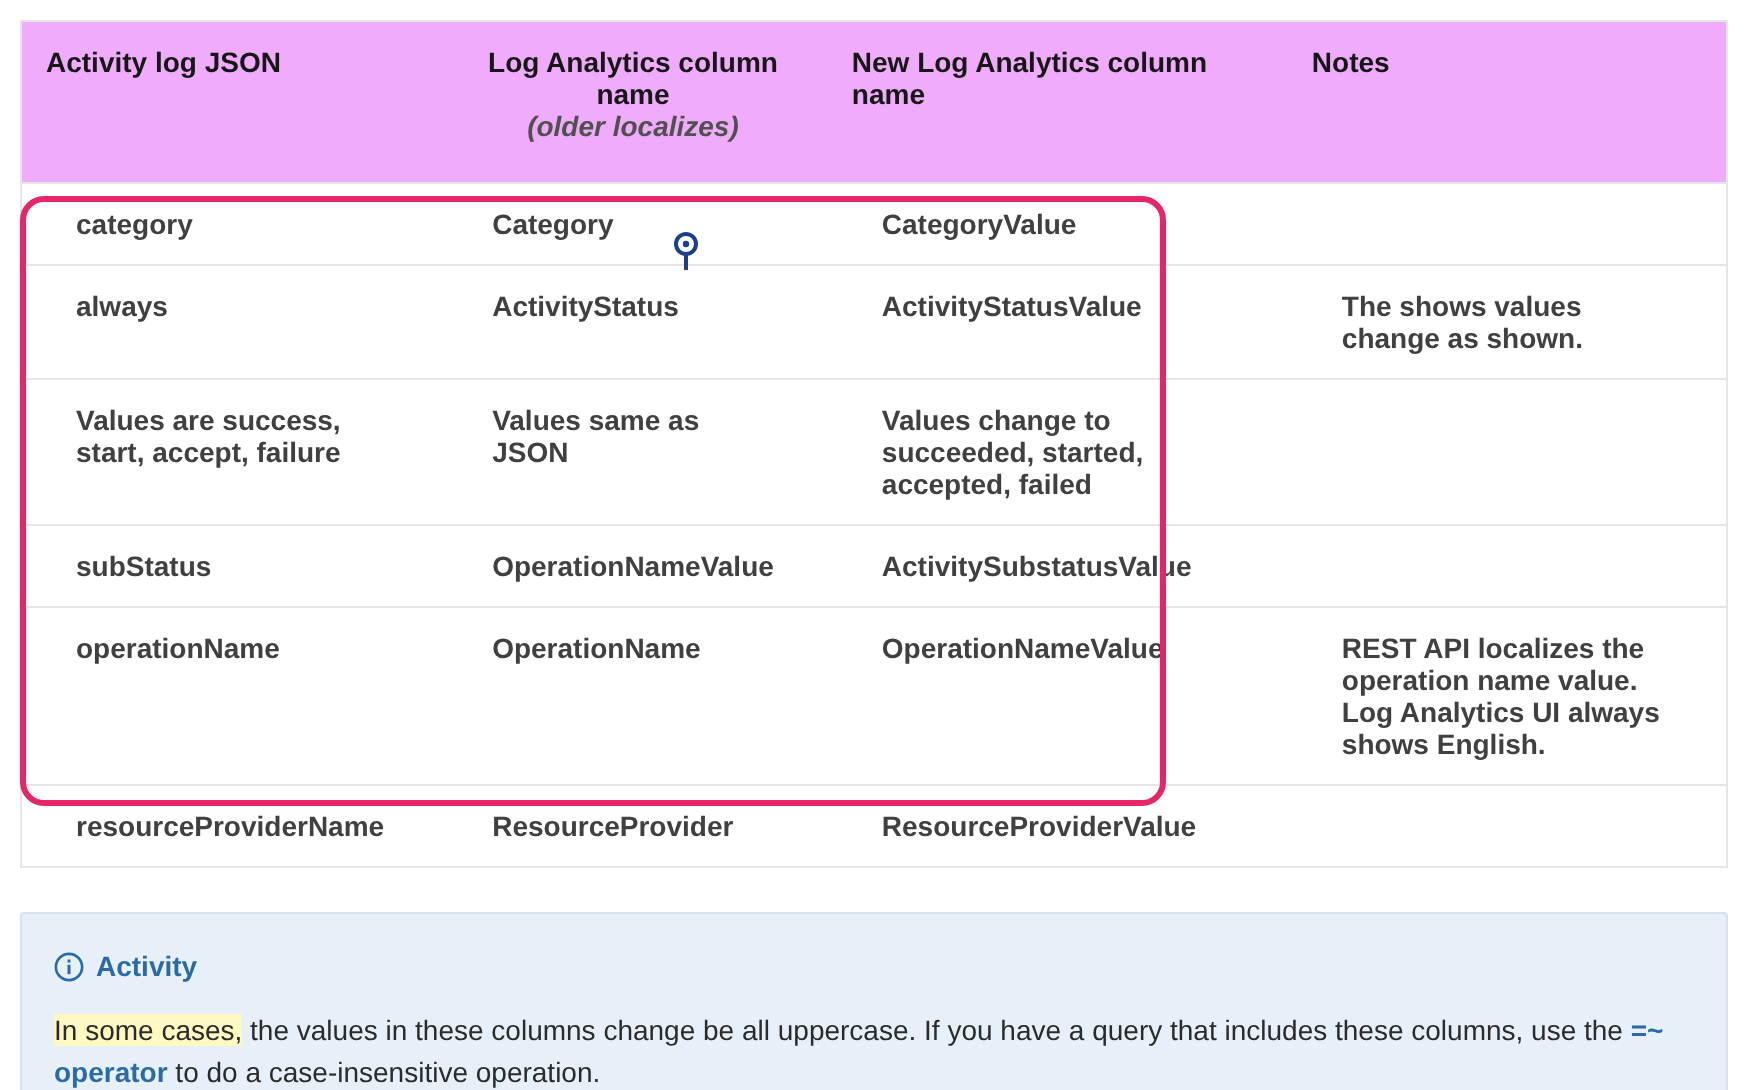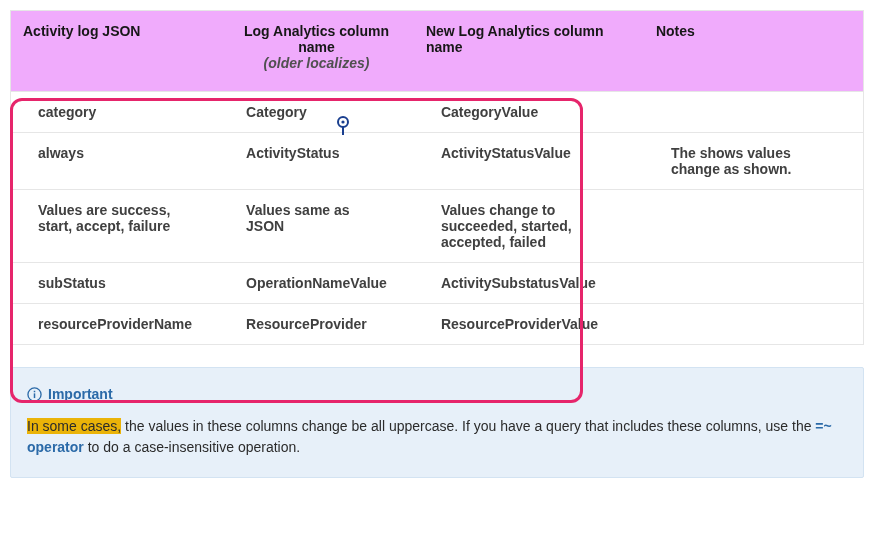--- a/index.html
+++ b/index.html
@@ -74,21 +74,21 @@
   .alert-title {
     color: #2b6aa8;
     font-weight: 600;
     margin-bottom: 10px;
     display: flex;
     align-items: center;
     gap: 6px;
   }
   .alert-title svg { flex: 0 0 auto; }
   .mark {
-    background: #eab308;
+    background: #fef9c3;
   }
   .oplink {
     color: #2b6aa8;
     font-weight: 600;
     text-decoration: none;
   }
   .tblwrap { position: relative; }
 </style>
 </head>
 <body>
@@ -125,20 +125,26 @@
       <td>Values change to succeeded, started, accepted, failed</td>
       <td></td>
     </tr>
     <tr>
       <td>subStatus</td>
       <td>OperationNameValue</td>
       <td>ActivitySubstatusValue</td>
       <td></td>
     </tr>
     <tr>
+      <td>operationName</td>
+      <td>OperationName</td>
+      <td>OperationNameValue</td>
+      <td>REST API localizes the operation name value. Log Analytics UI always shows English.</td>
+    </tr>
+    <tr>
       <td>resourceProviderName</td>
       <td>ResourceProvider</td>
       <td>ResourceProviderValue</td>
       <td></td>
     </tr>
   </tbody>
 </table>
 <div class="hlbox"></div>
 <div class="pin">
   <svg width="14" height="20" viewBox="0 0 14 20">
@@ -149,18 +155,18 @@
 </div>
 </div>
 
 <div class="alert">
   <div class="alert-title">
     <svg width="15" height="15" viewBox="0 0 16 16">
       <circle cx="8" cy="8" r="7" fill="none" stroke="#2b6aa8" stroke-width="1.4"></circle>
       <rect x="7.2" y="6.8" width="1.6" height="5" fill="#2b6aa8"></rect>
       <rect x="7.2" y="4" width="1.6" height="1.6" fill="#2b6aa8"></rect>
     </svg>
-    <span>Important</span>
+    <span>Activity</span>
   </div>
   <div>
     <span class="mark">In some cases,</span><span> the values in these columns change be all uppercase. If you have a query that includes these columns, use the </span><a href="#" class="oplink">=~ operator</a><span> to do a case-insensitive operation.</span>
   </div>
 </div>
 
 </body></html>

